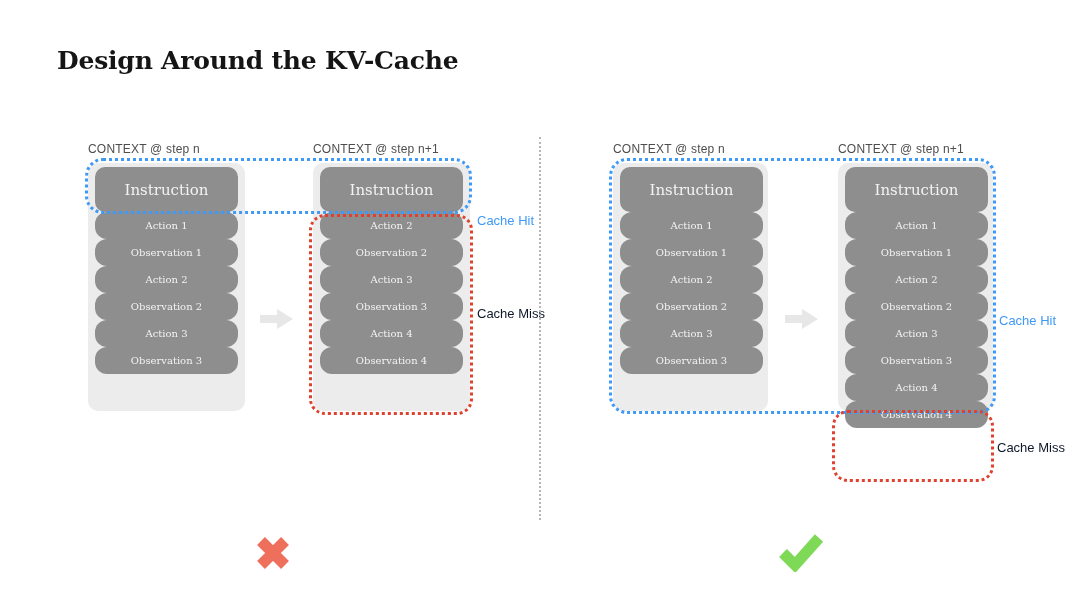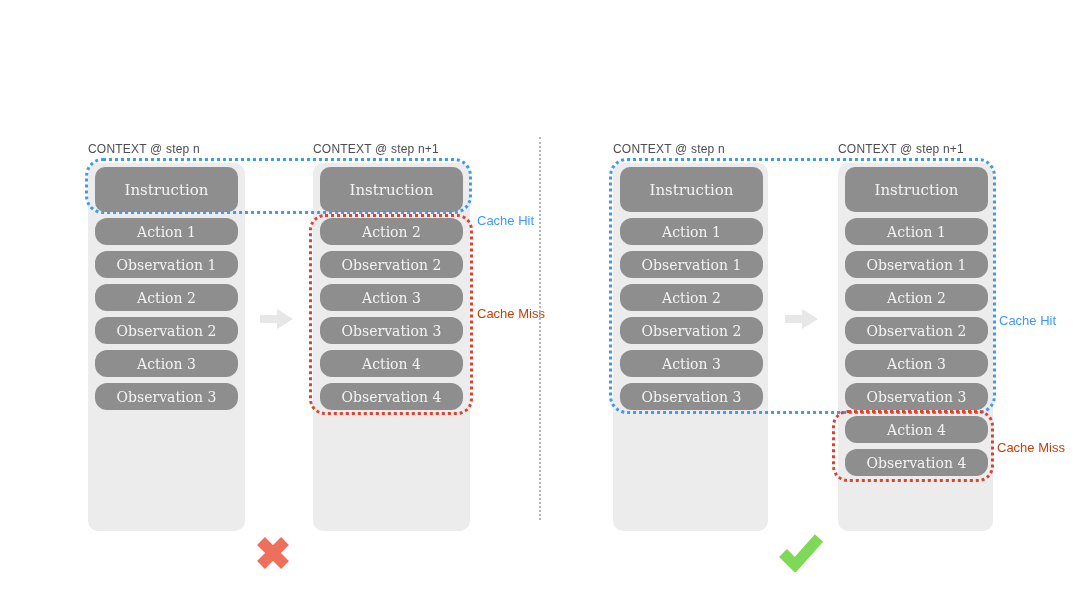--- a/index.html
+++ b/index.html
@@ -29,37 +29,36 @@
     font-size: 12px;
     color: #4d4d4d;
     text-align: left;
     letter-spacing: 0.2px;
     white-space: nowrap;
   }
   .ctx-container {
     position: absolute;
     top: 163px;
     width: 157px;
-    height: 368px;
+    height: 248px;
     background: #ececec;
     border-radius: 10px;
     padding: 4px 7px;
     display: flex;
     flex-direction: column;
-    gap: 6px;
   }
   .ctx-box {
     width: 143px;
     min-height: 27px;
     height: 27px;
     background: #8e8e8e;
     border-radius: 12px;
     color: #f3f3f3;
     font-family: "DejaVu Serif", "Liberation Serif", serif;
-    font-size: 14px;
+    font-size: 10px;
     display: flex;
     align-items: center;
     justify-content: center;
     flex: none;
   }
   .ctx-box.instruction {
     min-height: 45px;
     height: 45px;
     border-radius: 10px;
     font-size: 15px;
@@ -70,37 +69,38 @@
     pointer-events: none;
   }
   .dotted-rect.hit  { border: 3px dotted #3f99f6; }
   .dotted-rect.miss { border: 3px dotted #e0402e; border-radius: 16px; }
   .cache-label {
     position: absolute;
     font-size: 13px;
     white-space: nowrap;
   }
   .cache-label.hit  { color: #3f99f6; margin-top: 32px; }
-  .cache-label.miss { color: #c2410c; }
+  .cache-label.miss { color: #0f172a; }
   .step-arrow { position: absolute; }
   .divider {
     position: absolute;
     left: 539px;
     top: 137px;
     height: 383px;
     width: 0;
     border-left: 2px dotted #b5b5b5;
   }
   .verdict { position: absolute; }
 </style>
 </head>
 <body>
 
 <div class="canvas">
 
+  <div class="page-title">Design Around the KV-Cache</div>
 
   <div class="col-header" style="left:88px; width:157px;">CONTEXT @ step n</div>
   <div class="col-header" style="left:313px; width:157px;">CONTEXT @ step n+1</div>
 
   <div class="ctx-container" style="left:88px;">
     <div class="ctx-box instruction">Instruction</div>
     <div class="ctx-box">Action 1</div>
     <div class="ctx-box">Observation 1</div>
     <div class="ctx-box">Action 2</div>
     <div class="ctx-box">Observation 2</div>

